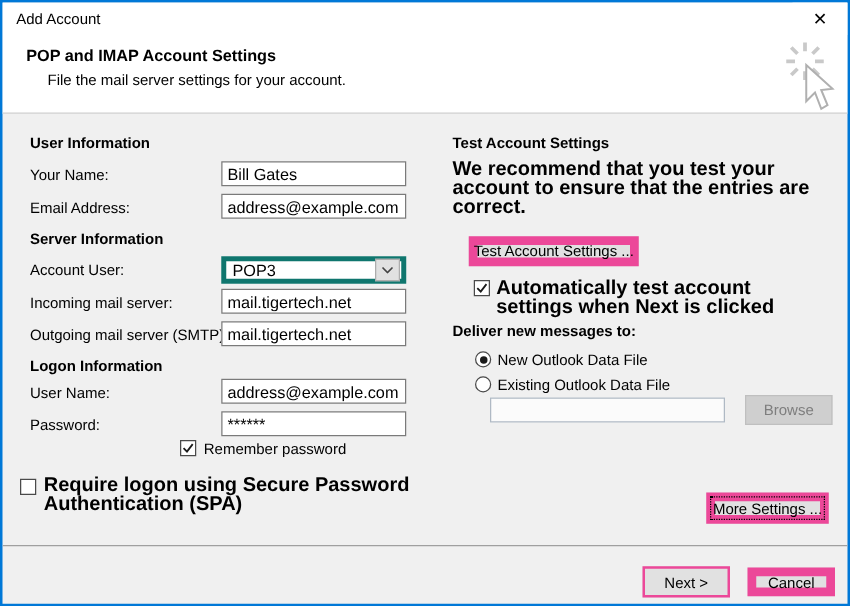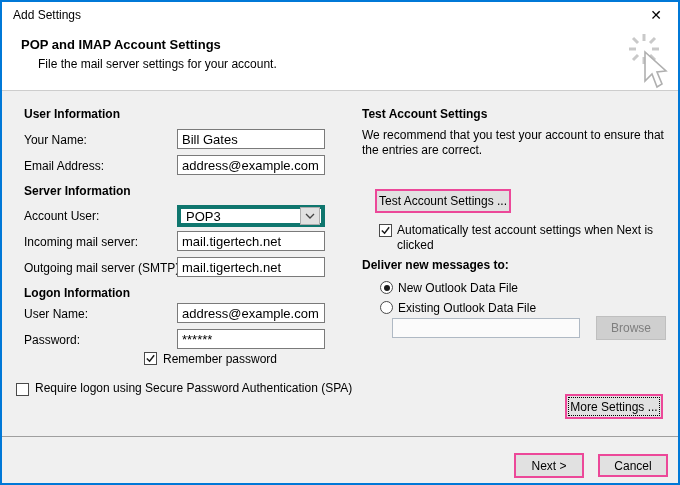--- a/index.html
+++ b/index.html
@@ -47,44 +47,44 @@
     border:1px solid #4a4a4a; display:flex; align-items:center; justify-content:center;
   }
   .radio {
     position:absolute; width:13px; height:13px; background:#fff;
     border:1px solid #4a4a4a; border-radius:50%;
     display:flex; align-items:center; justify-content:center;
   }
   .radio-dot { width:6px; height:6px; border-radius:50%; background:#1a1a1a; }
 
   .btn {
-    position:absolute; background:#e1e1e1; border:2px solid #ec4899;
+    position:absolute; background:#e1e1e1; border:7px solid #ec4899;
     font-family:"Liberation Sans", sans-serif; font-size:12px; color:#000;
     display:flex; align-items:center; justify-content:center; white-space:nowrap;
   }
   .btn-default { border:2px solid #ec4899; }
   .btn-focused { outline:1px dotted #000; outline-offset:-4px; }
   .btn-disabled { background:#cfcfcf; border:1px solid #bfbfbf; color:#7e7e7e; }
 
   .disabled-input {
     position:absolute; left:390px; top:316px; width:188px; height:20px;
     background:#fbfbfb; border:1px solid #afb9c4;
   }
 
   .footer-sep { position:absolute; left:0; right:0; top:434px; height:1px; background:#9f9f9f; }
 
-  .multiline { position:absolute; font-size:12px; line-height:15px; }
+  .multiline { position:absolute; font-size:16px; line-height:15px;font-weight:bold; }
 </style>
 </head>
 <body>
 
 <div class="window">
 
   <div class="titlebar">
-    <span class="title-text">Add Settings</span>
+    <span class="title-text">Add Account</span>
     <div class="close-btn">
       <span>✕</span>
     </div>
   </div>
 
   <div class="banner">
     <div class="banner-title">POP and IMAP Account Settings</div>
     <div class="banner-sub">File the mail server settings for your account.</div>
   </div>
 

